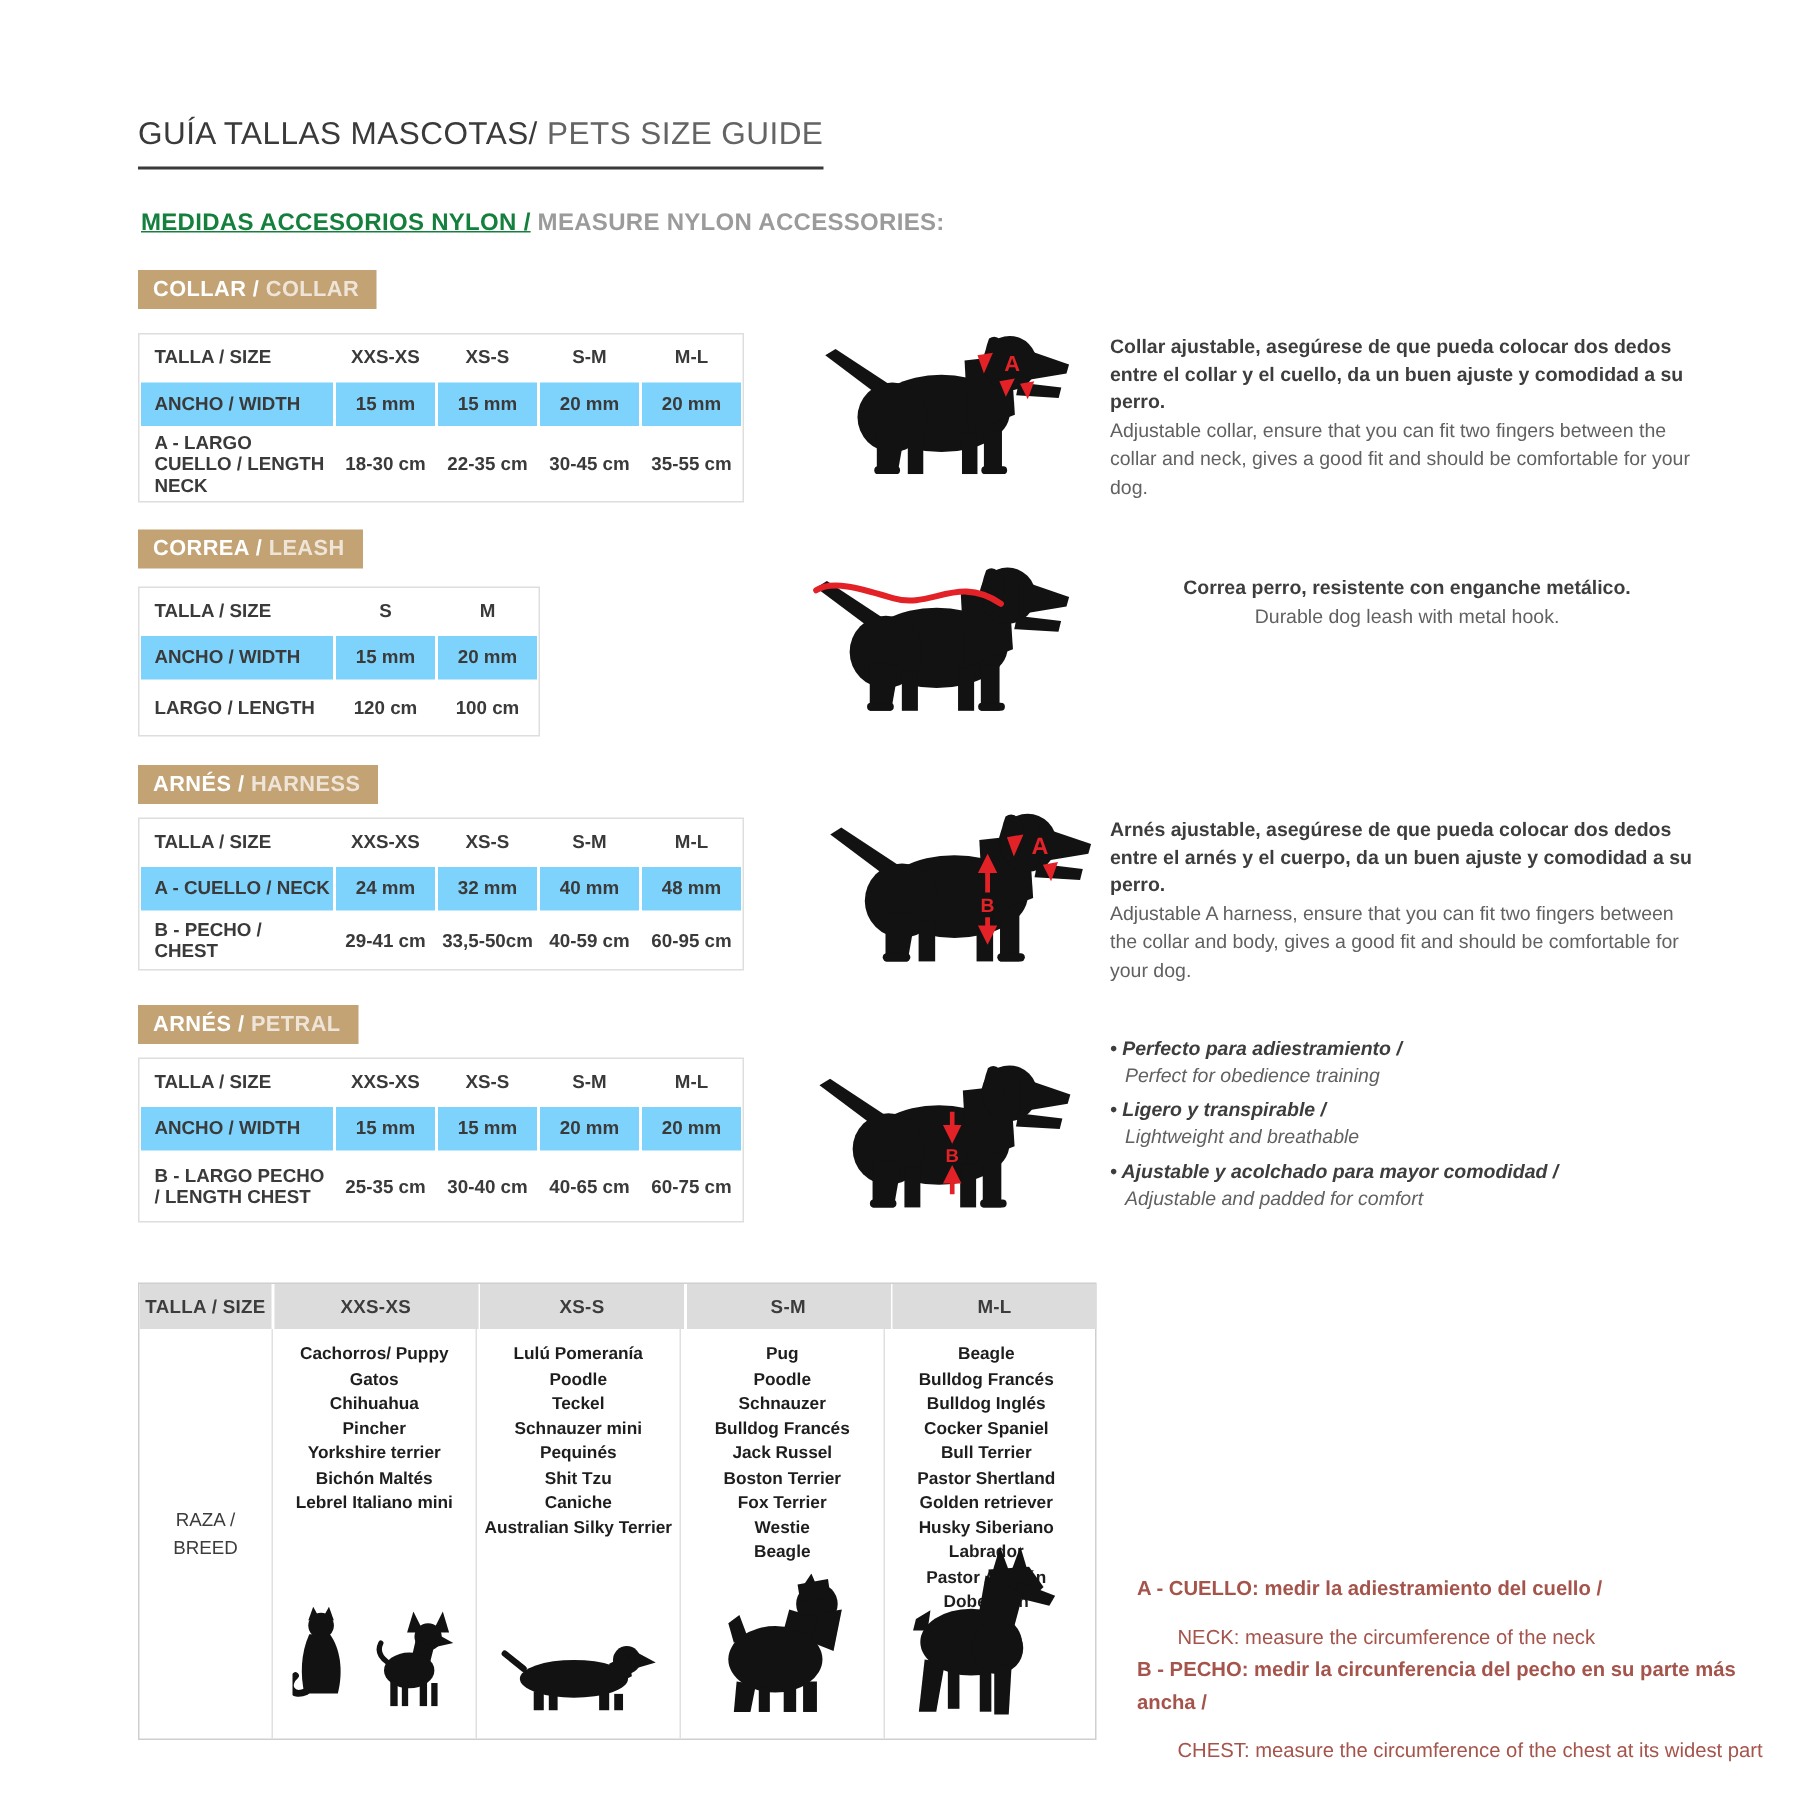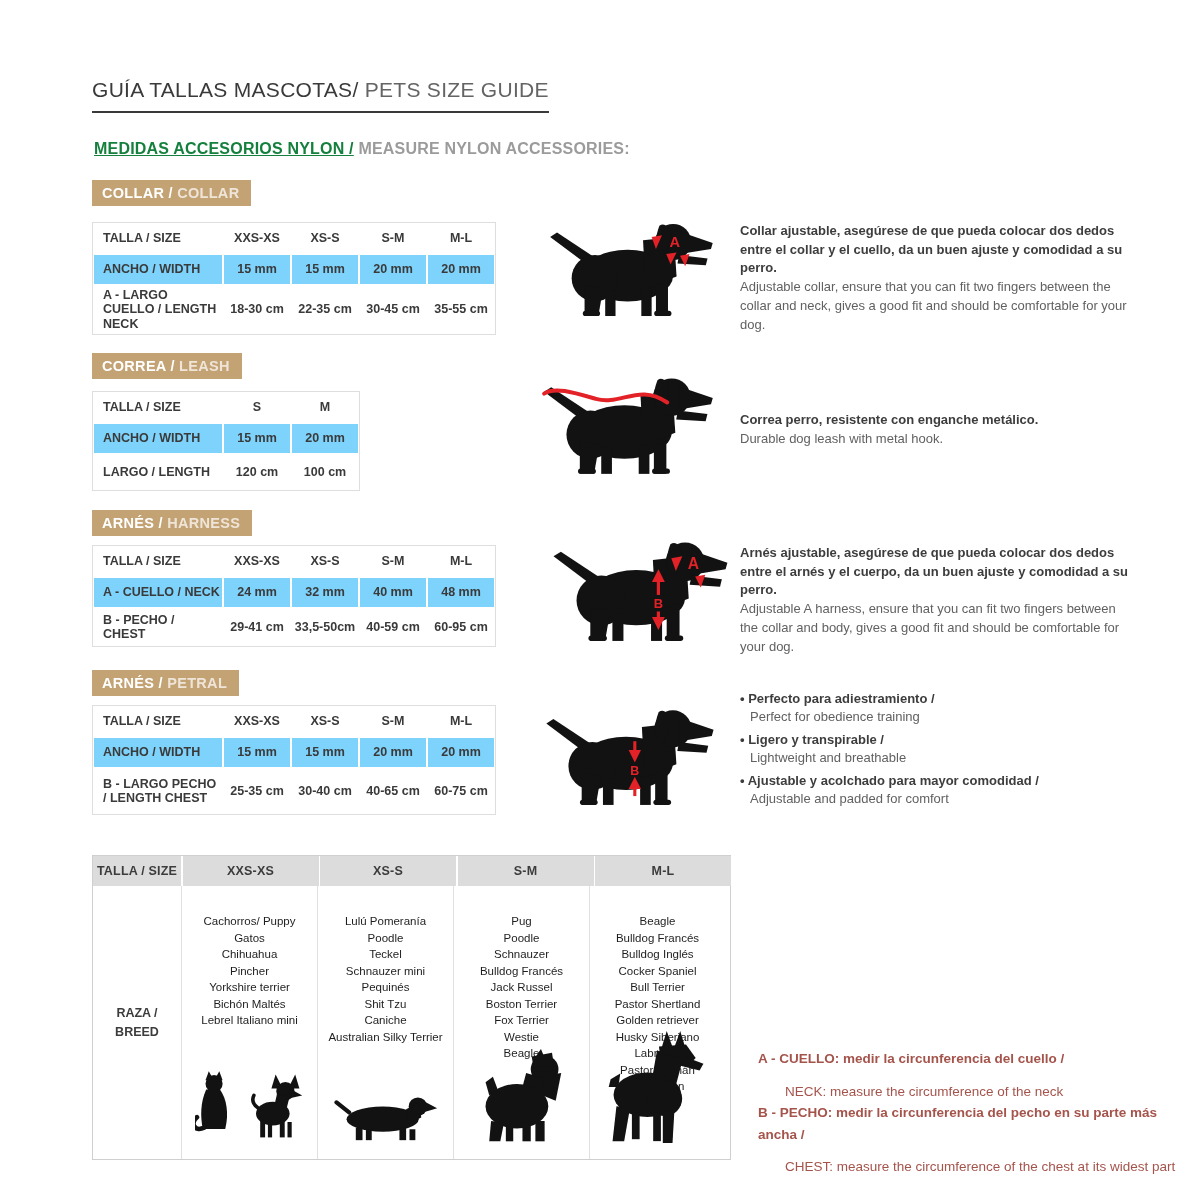--- a/index.html
+++ b/index.html
@@ -49,41 +49,41 @@
   .rd{fill:#e32228;}
   .rline{stroke:#e32228;stroke-width:4.5;fill:none;stroke-linecap:round;}
   .rthin{stroke:#e32228;stroke-width:3.5;fill:none;}
   .mkr{fill:#e32228;font:700 17px "Liberation Sans",sans-serif;text-anchor:middle;}
   .mkrB{fill:#e32228;font:700 14px "Liberation Sans",sans-serif;text-anchor:middle;}
 
   
   .desc{position:absolute;left:740px;width:396px;font-size:13px;line-height:1.44;}
   .desc .es{font-weight:700;color:#3d3d3d;}
   .desc .en{font-weight:400;color:#616161;}
-  .p1{top:42px;} .p2{top:58px;} .p3{top:34px;}
+  .p1{top:42px;} .p2{top:30px;text-align:center;} .p3{top:34px;}
 
   
   .bullets{position:absolute;left:740px;top:20px;width:400px;font-size:13px;line-height:1.38;}
-  .bullet{margin-bottom:5px;}
+  .bullet{margin-bottom:5px;font-style:italic;}
   .bullet .es{font-weight:700;color:#3d3d3d;}
   .bullet .es::before{content:"• ";}
   .bullet .en{font-weight:400;color:#616161;padding-left:10px;}
 
   
   .breeds{position:absolute;left:92px;top:855px;width:637px;border:1px solid #cfcfcf;background:#fff;}
   .bhead{display:grid;grid-template-columns:88px repeat(4,136px);column-gap:1.5px;background:#fff;}
   .bh{background:#dcdcdc;display:flex;align-items:center;justify-content:center;
       font-size:12.5px;font-weight:700;height:30px;letter-spacing:.2px;}
   .bbody{display:grid;grid-template-columns:88px repeat(4,136px);min-height:273px;}
   .bcell{border-left:1px solid #e0e0e0;position:relative;}
   .bcell:first-child{border-left:none;}
   .rowlabel{display:flex;align-items:center;justify-content:center;text-align:center;
-            font-size:12.5px;font-weight:700;white-space:pre-line;line-height:1.5;}
-  .breedlist{white-space:pre-line;text-align:center;font-size:11.5px;font-weight:400;
-             line-height:16.5px;padding-top:27px;color:#1e1e1e;}
+            font-size:12.5px;font-weight:400;white-space:pre-line;line-height:1.5;}
+  .breedlist{white-space:pre-line;text-align:center;font-size:11.5px;font-weight:700;
+             line-height:16.5px;padding-top:9px;color:#1e1e1e;}
   .sil{position:absolute;bottom:14px;left:0;width:100%;display:flex;justify-content:center;
        align-items:flex-end;gap:8px;}
   .sil svg{display:block;}
 
   
   .notes{position:absolute;left:758px;top:1048px;width:432px;font-size:13.5px;line-height:1.6;color:#a5544c;}
   .note-b{font-weight:700;}
   .note-n{font-weight:400;padding-left:27px;margin-top:11px;}
 </style>
 </head>
@@ -415,19 +415,19 @@
             <polygon points="12,80 26,82 20,116 8,116"></polygon>
               <rect x="28" y="86" width="8" height="28"></rect>
             <polygon points="6,52 16,46 14,60 4,60"></polygon>
           </svg>
         </div>
       </div>
     </div>
   </div>
 
   <div class="notes">
-    <div class="note-b">A - CUELLO: medir la circunferencia del cuello /</div>
+    <div class="note-b">A - CUELLO: medir la adiestramiento del cuello /</div>
     <div class="note-n">NECK: measure the circumference of the neck</div>
     <div class="note-b">B - PECHO: medir la circunferencia del pecho en su parte más ancha /</div>
     <div class="note-n">CHEST: measure the circumference of the chest at its widest part</div>
   </div>
 
 </div>
 
 </body></html>

